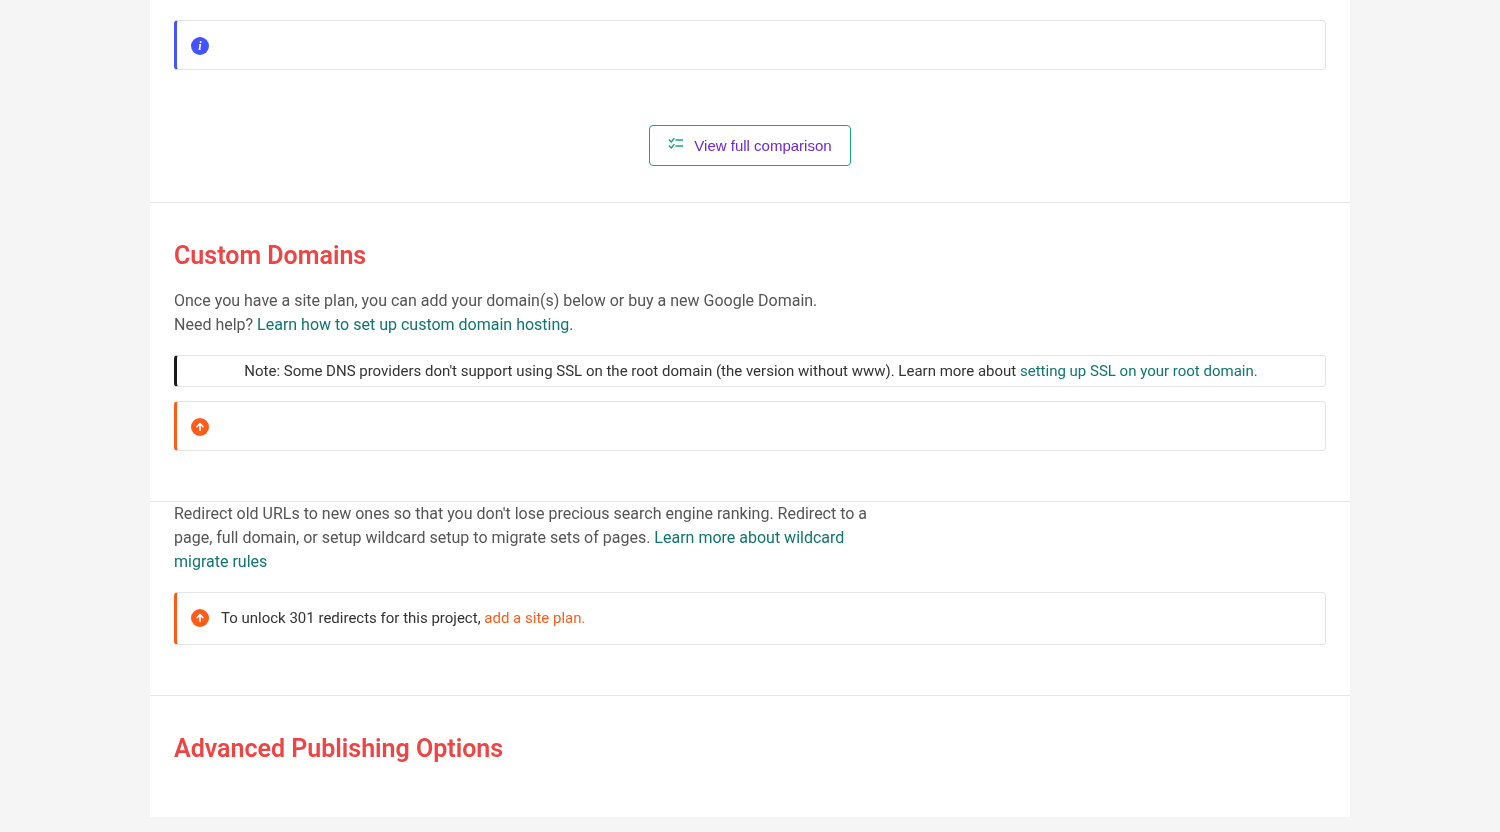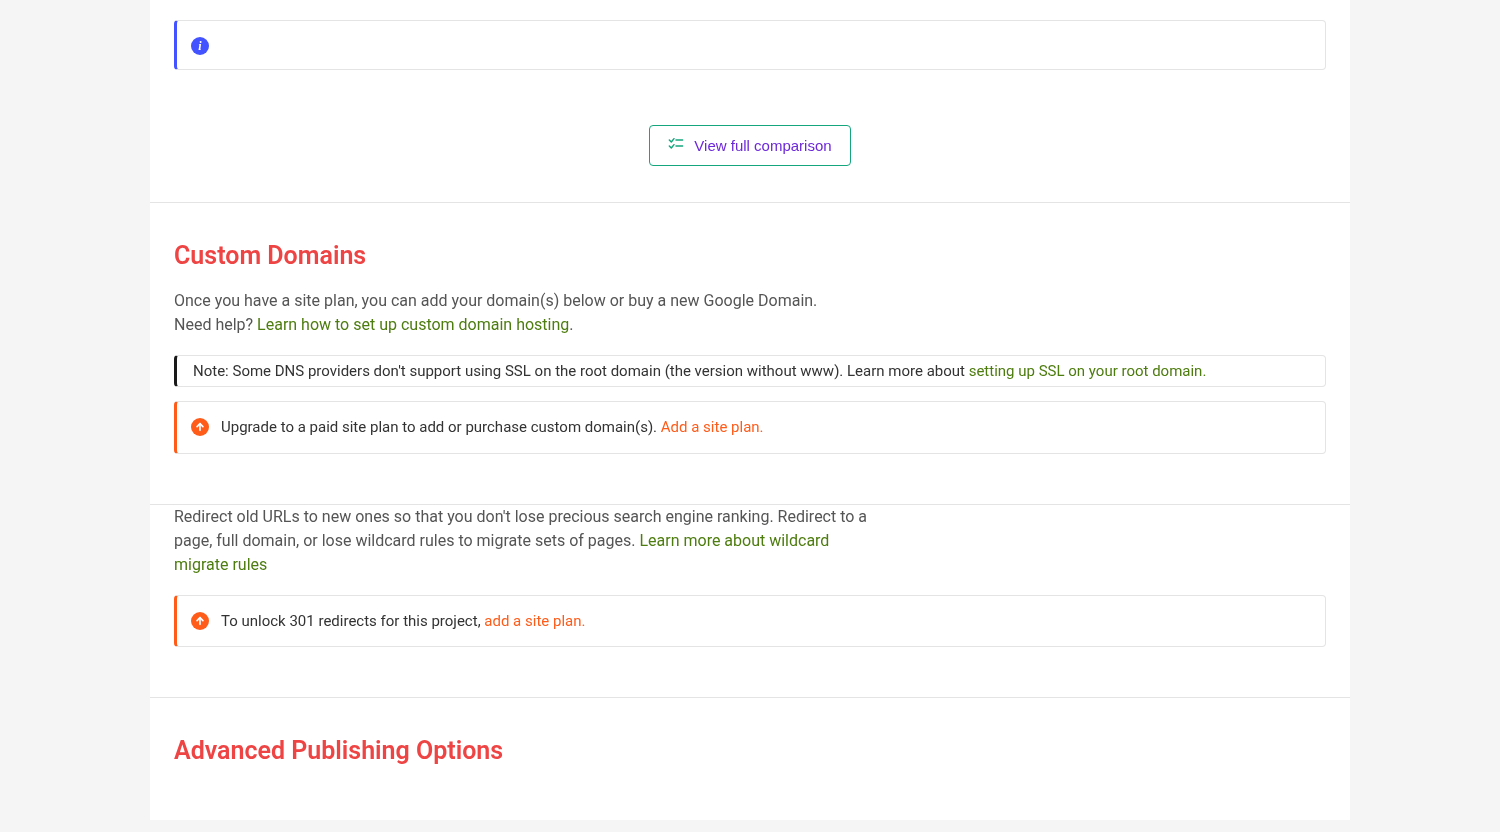--- a/index.html
+++ b/index.html
@@ -29,21 +29,21 @@
   margin-top: 34px;
   margin-bottom: 14px;
 }
 .section-desc {
   color: #555;
   font-size: 16px;
   margin-bottom: 18px;
   max-width: 700px;
 }
 .link {
-  color: #4d7c0f;
+  color: #0f766e;
   text-decoration: none;
   cursor: pointer;
 }
 .link-orange {
   color: #ff5c1a;
   text-decoration: none;
   cursor: pointer;
 }
 .alert {
   border: 1px solid #e4e4e4;
@@ -126,44 +126,41 @@
     </div>
   </div>
 
   <div class="section">
     <h2 class="section-title">Custom Domains</h2>
     <p class="section-desc">
       <span>Once you have a site plan, you can add your domain(s) below or buy a new Google Domain.</span><br>
       <span>Need help? </span><a class="link">Learn how to set up custom domain hosting</a><span>.</span>
     </p>
 
-    <div class="alert alert-dark" style="padding:4px 16px;">
+    <div class="alert alert-dark" style="padding:4px 16px;justify-content:center;">
       <div class="alert-text">
         <span>Note: Some DNS providers don't support using SSL on the root domain (the version without www). Learn more about </span><a class="link">setting up SSL on your root domain.</a>
       </div>
     </div>
 
     <div class="alert alert-orange">
       <span class="alert-icon">
         <span class="icon-up-circle">
           <svg width="10" height="10" viewBox="0 0 24 24" fill="none" stroke="#fff" stroke-width="4" stroke-linecap="round" stroke-linejoin="round">
             <line x1="12" y1="20" x2="12" y2="4"></line>
             <polyline points="5 11 12 4 19 11"></polyline>
           </svg>
         </span>
       </span>
-      <div class="alert-text">
-        <span>Upgrade to a paid site plan to add or purchase custom domain(s). </span><a class="link-orange">Add a site plan.</a>
-      </div>
     </div>
   </div>
 
   <div class="section">
     <p class="section-desc">
-      <span>Redirect old URLs to new ones so that you don't lose precious search engine ranking. Redirect to a page, full domain, or lose wildcard rules to migrate sets of pages. </span><a class="link">Learn more about wildcard migrate rules</a>
+      <span>Redirect old URLs to new ones so that you don't lose precious search engine ranking. Redirect to a page, full domain, or setup wildcard setup to migrate sets of pages. </span><a class="link">Learn more about wildcard migrate rules</a>
     </p>
 
     <div class="alert alert-orange" style="">
       <span class="alert-icon">
         <span class="icon-up-circle">
           <svg width="10" height="10" viewBox="0 0 24 24" fill="none" stroke="#fff" stroke-width="4" stroke-linecap="round" stroke-linejoin="round">
             <line x1="12" y1="20" x2="12" y2="4"></line>
             <polyline points="5 11 12 4 19 11"></polyline>
           </svg>
         </span>

